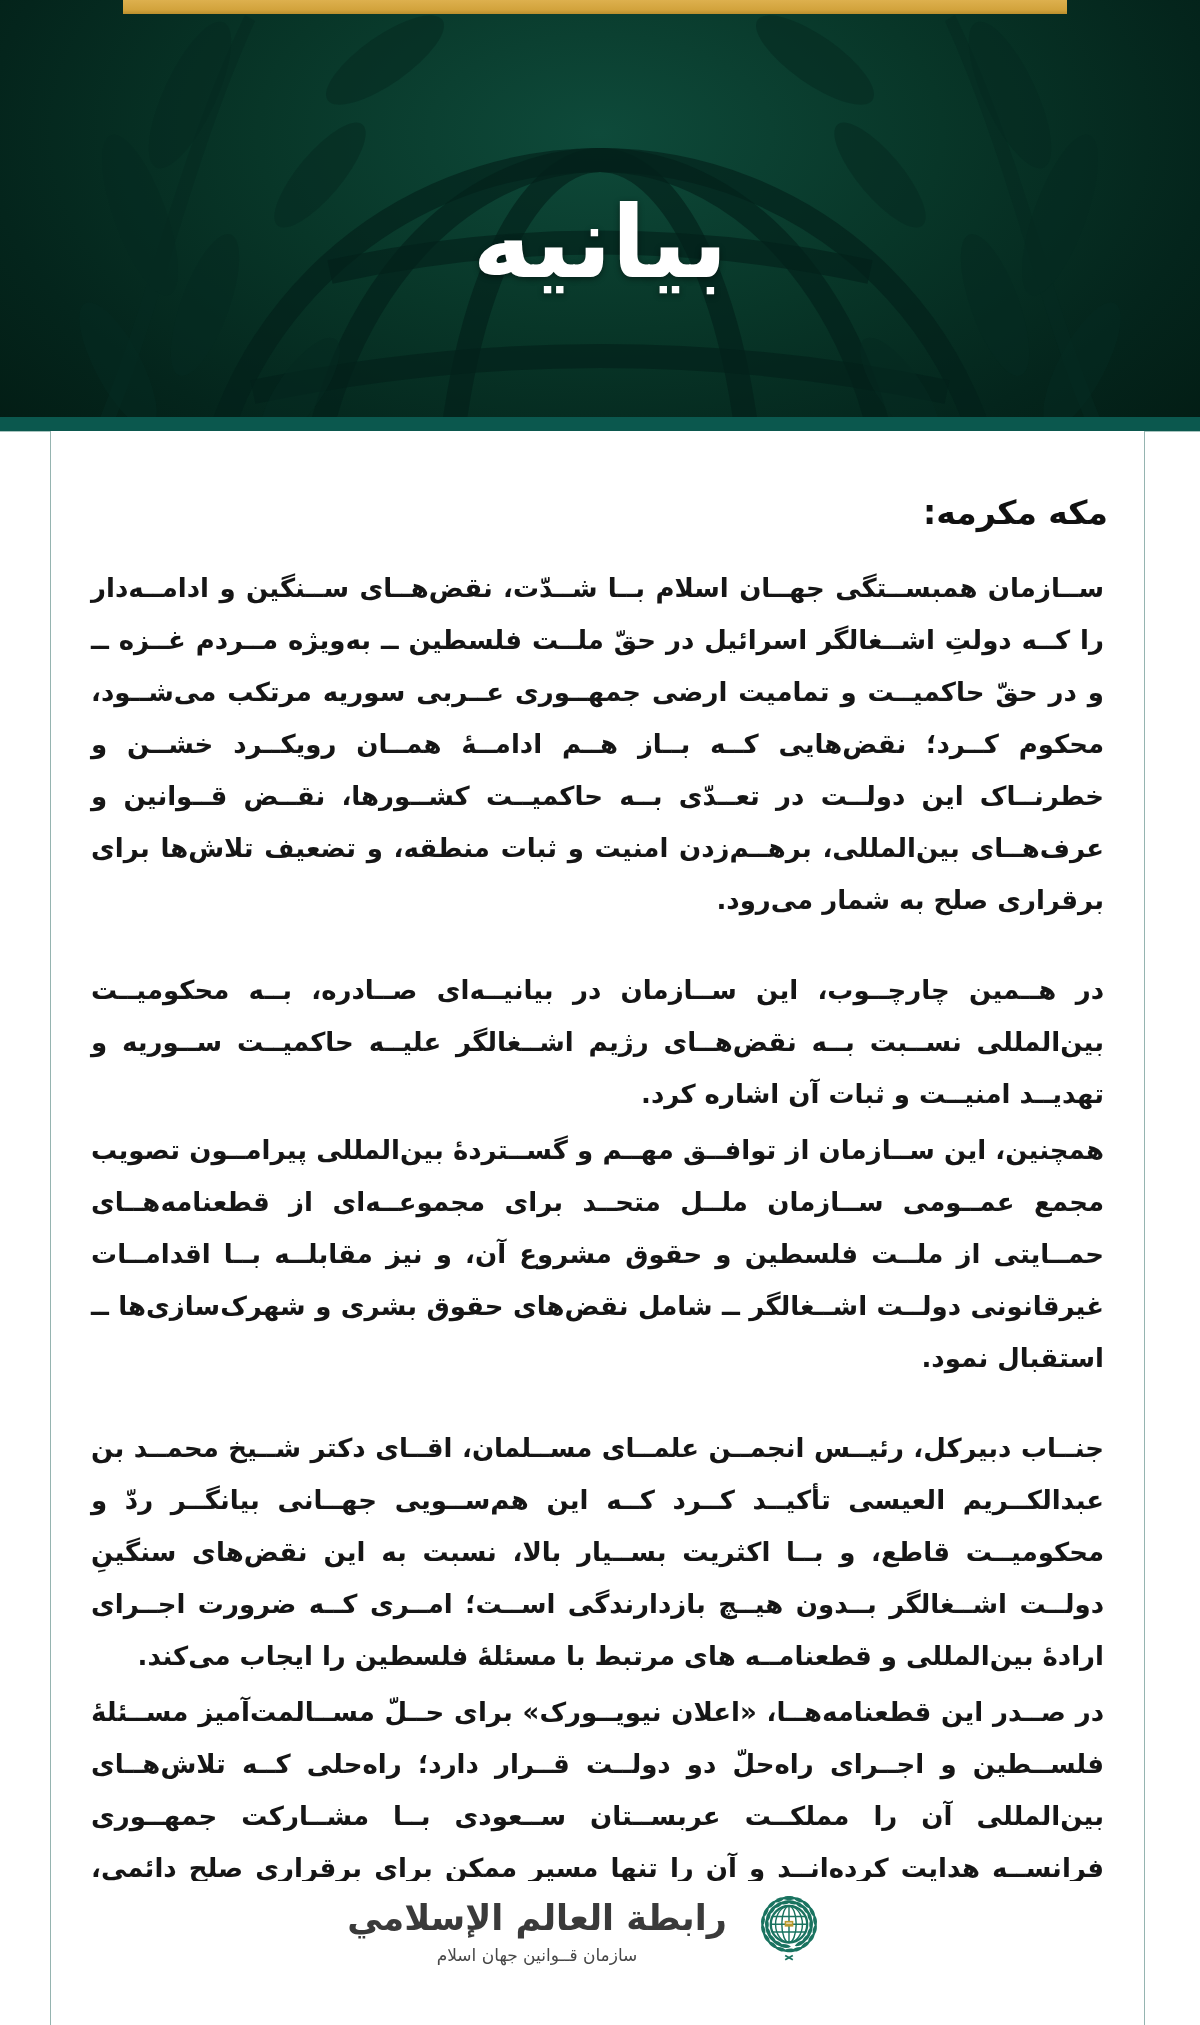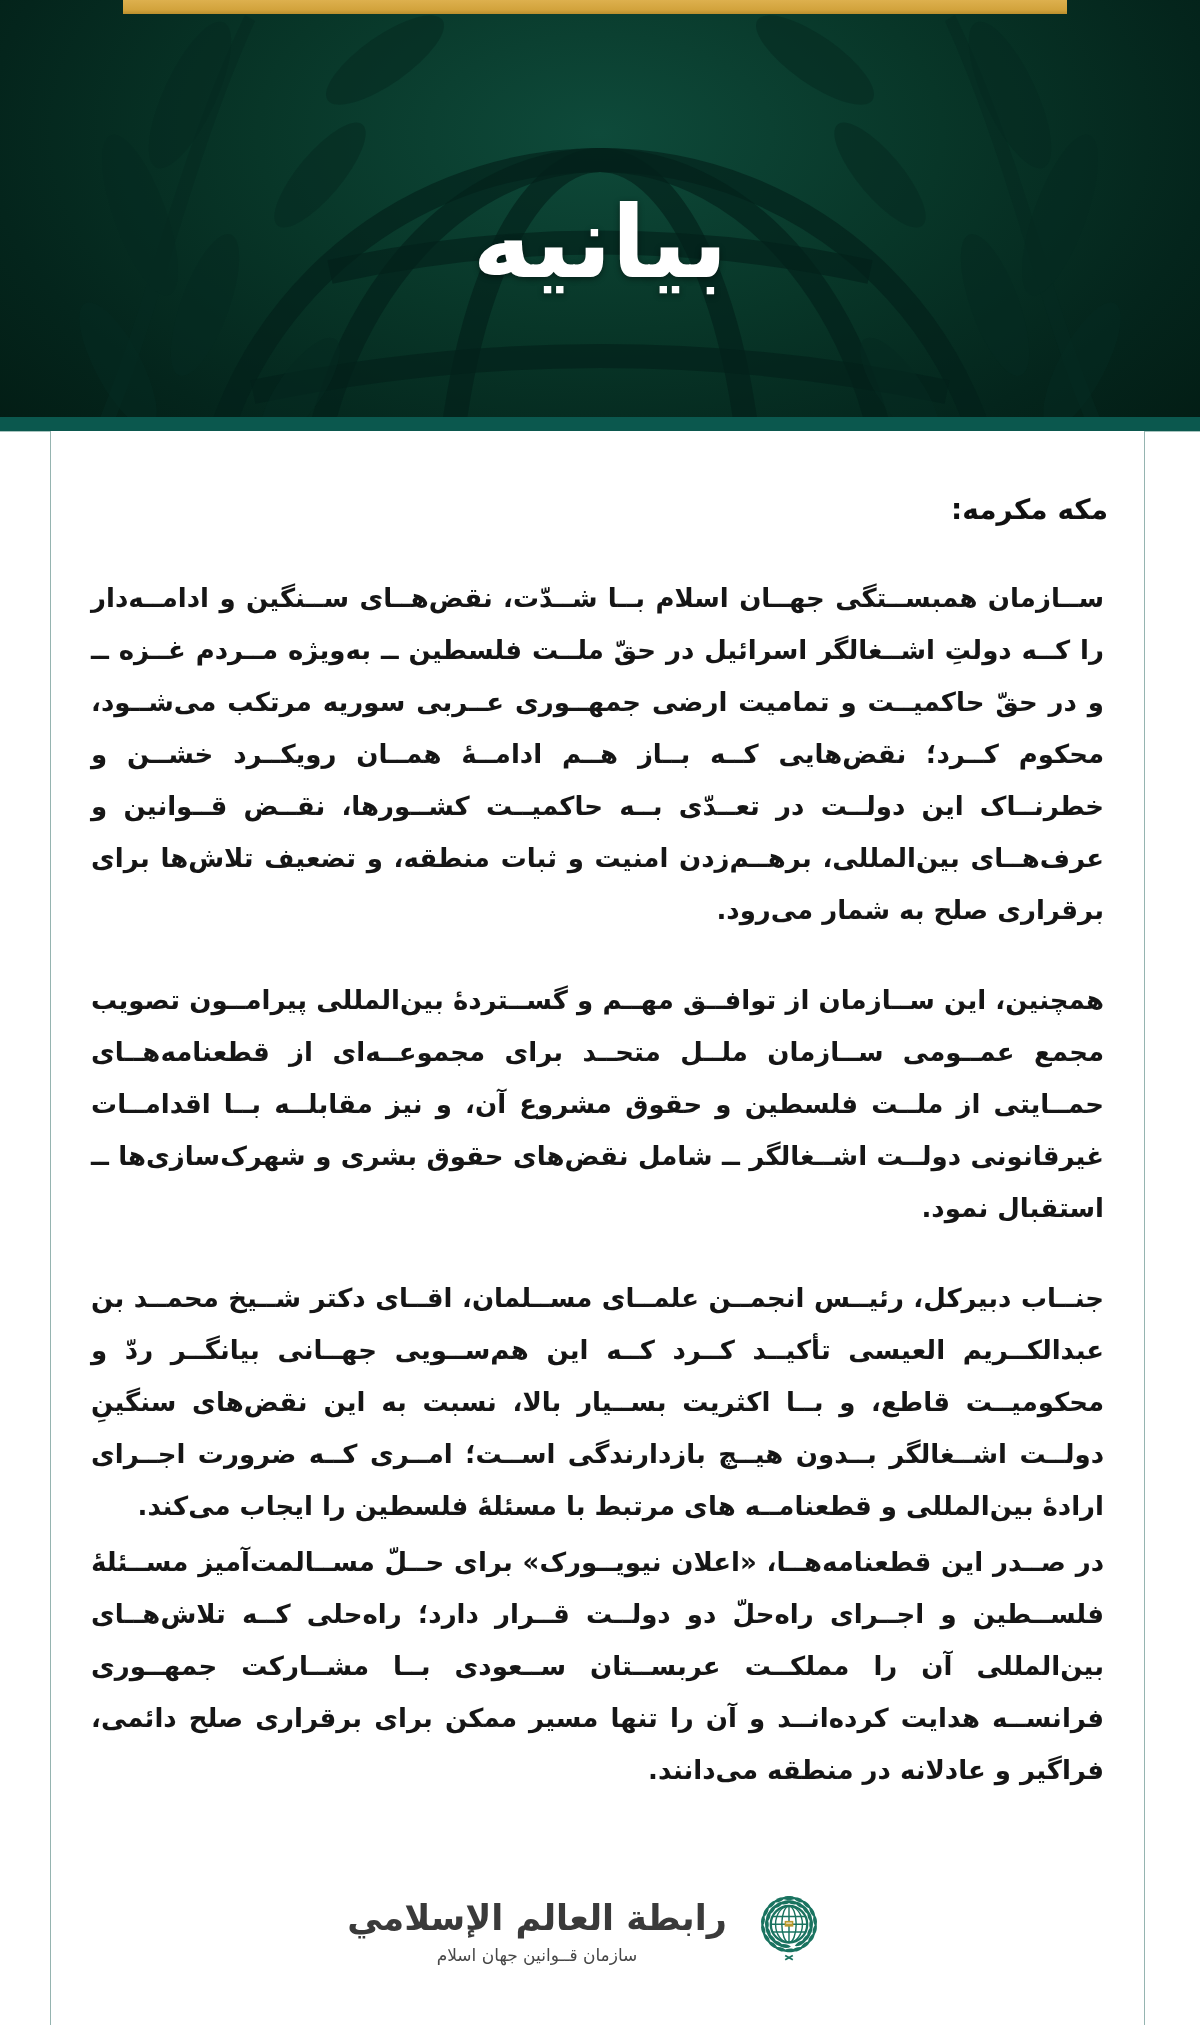--- a/index.html
+++ b/index.html
@@ -34,22 +34,22 @@
 
   
   .sheet{
     position:absolute;top:431px;left:58px;width:1095px;height:1594px;
     background:#ffffff;box-sizing:border-box;
     border-left:1px solid #95b4b0;border-right:1px solid #95b4b0;
     padding:62px 36px 0;direction:rtl;
   }
   .text-block{height:1388px;overflow:hidden;}
   .city-heading{
-    margin:0 0 46px;color:#111111;
-    font-size:28px;font-weight:bold;text-align:right;
+    margin:0 0 30px;color:#111111;
+    font-size:33px;font-weight:bold;text-align:right;
   }
   .text-block p{
     margin:4px;color:#161616;
     font-size:26px;font-weight:bold;line-height:52px;
     text-align:justify;
   }
   p.gap-after{margin-bottom:38px;}
 
   
   .logo-row{
@@ -106,20 +106,21 @@
     <div class="gold-bar"></div>
     <div class="title">بیانیه</div>
   </div>
 
   <div class="divider"></div>
 
   <div class="sheet">
     <div class="text-block">
       <h2 class="city-heading">مکه مکرمه:</h2>
       <p class="gap-after">ســازمان همبســتگی جهــان اسلام بــا شــدّت، نقض‌هــای ســنگین و ادامــه‌دار را کــه دولتِ اشــغالگر اسرائیل در حقّ ملــت فلسطین ــ به‌ویژه مــردم غــزه ــ و در حقّ حاکمیــت و تمامیت ارضی جمهــوری عــربی سوریه مرتکب می‌شــود، محکوم کــرد؛ نقض‌هایی کــه بــاز هــم ادامــۀ همــان رویکــرد خشــن و خطرنــاک این دولــت در تعــدّی بــه حاکمیــت کشــورها، نقــض قــوانین و عرف‌هــای بین‌المللی، برهــم‌زدن امنیت و ثبات منطقه، و تضعیف تلاش‌ها برای برقراری صلح به شمار می‌رود.</p>
+      <p>در هــمین چارچــوب، این ســازمان در بیانیــه‌ای صــادره، بــه محکومیــت بین‌المللی نســبت بــه نقض‌هــای رژیم اشــغالگر علیــه حاکمیــت ســوریه و تهدیــد امنیــت و ثبات آن اشاره کرد.</p>
       <p class="gap-after">همچنین، این ســازمان از توافــق مهــم و گســتردۀ بین‌المللی پیرامــون تصویب مجمع عمــومی ســازمان ملــل متحــد برای مجموعــه‌ای از قطعنامه‌هــای حمــایتی از ملــت فلسطین و حقوق مشروع آن، و نیز مقابلــه بــا اقدامــات غیرقانونی دولــت اشــغالگر ــ شامل نقض‌های حقوق بشری و شهرک‌سازی‌ها ــ استقبال نمود.</p>
       <p>جنــاب دبیرکل، رئیــس انجمــن علمــای مســلمان، اقــای دکتر شــیخ محمــد بن عبدالکــریم العیسی تأکیــد کــرد کــه این هم‌ســویی جهــانی بیانگــر ردّ و محکومیــت قاطع، و بــا اکثریت بســیار بالا، نسبت به این نقض‌های سنگینِ دولــت اشــغالگر بــدون هیــچ بازدارندگی اســت؛ امــری کــه ضرورت اجــرای ارادۀ بین‌المللی و قطعنامــه های مرتبط با مسئلۀ فلسطین را ایجاب می‌کند.</p>
       <p>در صــدر این قطعنامه‌هــا، «اعلان نیویــورک» برای حــلّ مســالمت‌آمیز مســئلۀ فلســطین و اجــرای راه‌حلّ دو دولــت قــرار دارد؛ راه‌حلی کــه تلاش‌هــای بین‌المللی آن را مملکــت عربســتان ســعودی بــا مشــارکت جمهــوری فرانســه هدایت کرده‌انــد و آن را تنها مسیر ممکن برای برقراری صلح دائمی، فراگیر و عادلانه در منطقه می‌دانند.</p>
     </div>
   </div>
 
   <div class="logo-row">
     <div class="logo-text">
       <div class="logo-arabic">رابطة العالم الإسلامي</div>
       <div class="logo-persian">سازمان قــوانین جهان اسلام</div>

